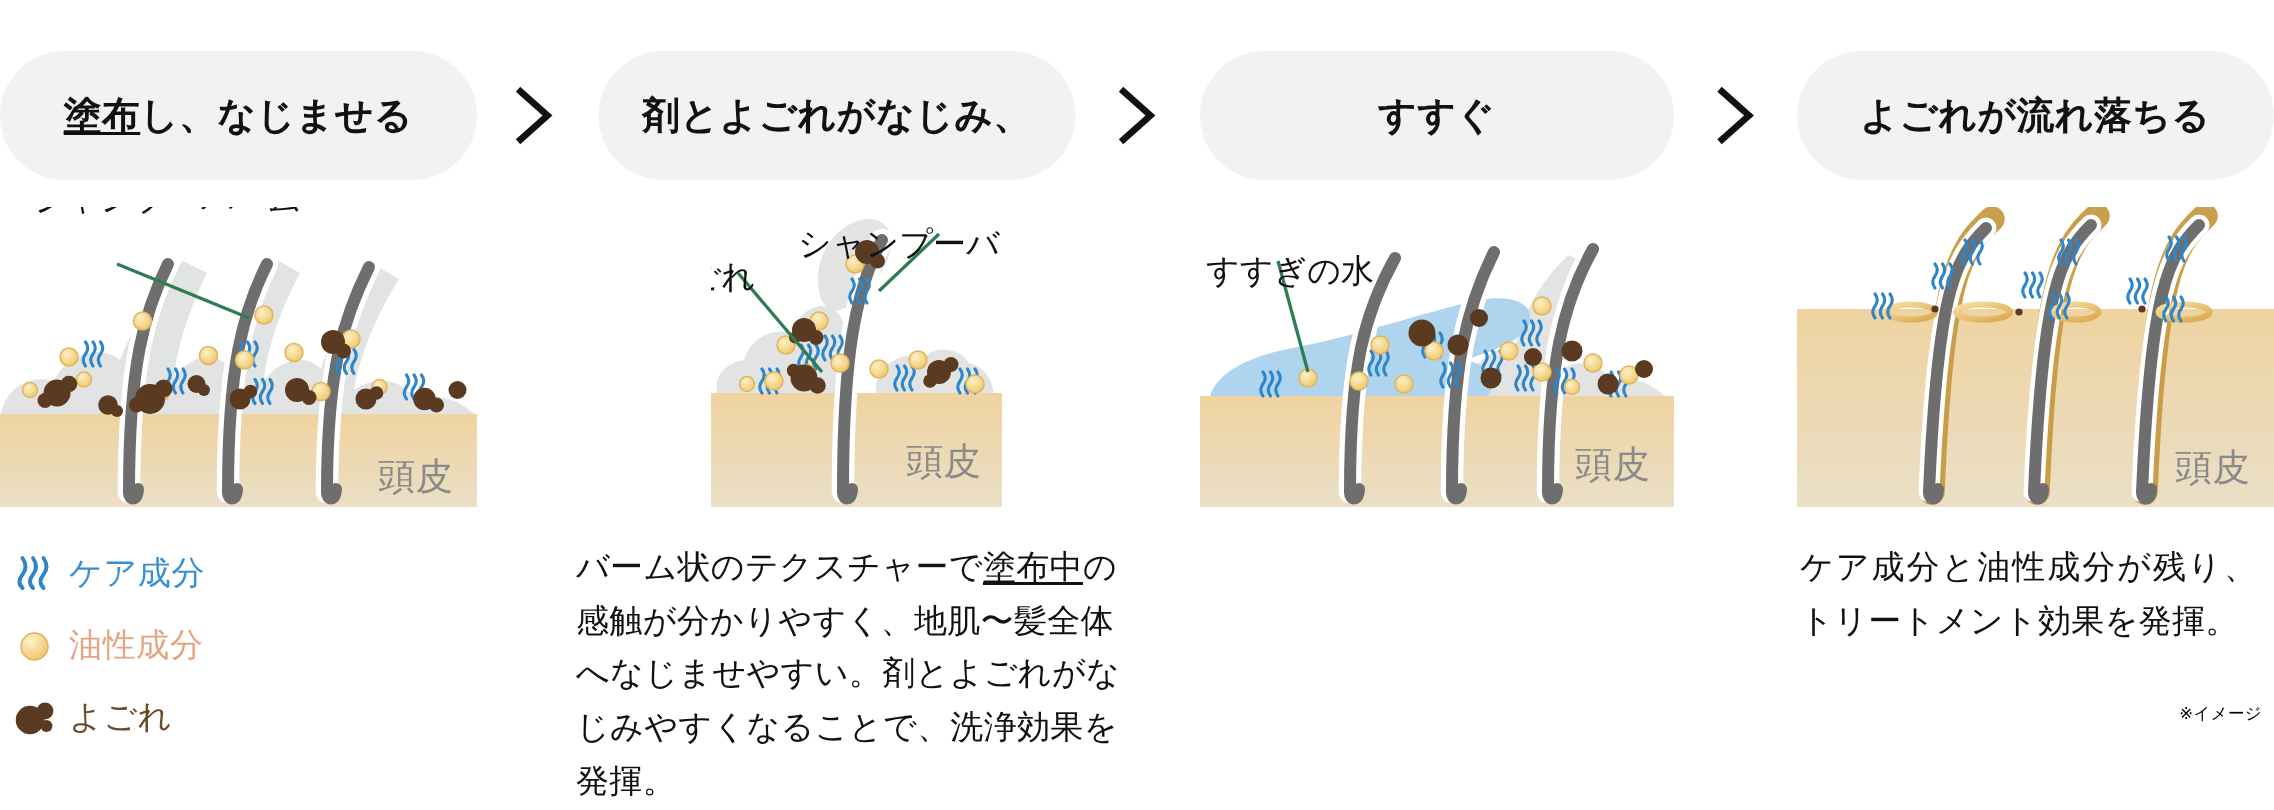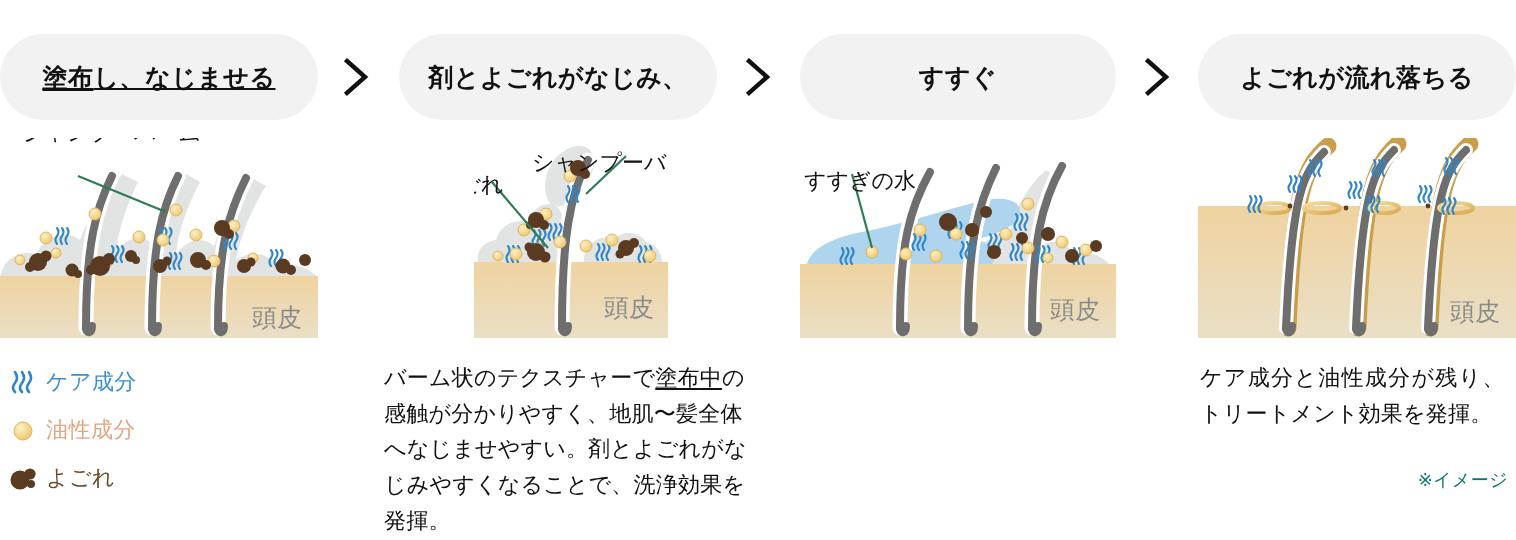--- a/index.html
+++ b/index.html
@@ -22,21 +22,21 @@
     text-align:center;
     color:#111111;
     font-weight:bold;
     font-size:25px;
     line-height:1.32;
     letter-spacing:.02em;
     box-sizing:border-box;
     padding:0 14px;
   }
   .pill .u{text-decoration:underline;text-underline-offset:3px;}
-  .pill-1{left:0px;  top:34px;width:318px;height:86px;text-decoration:underline;}
+  .pill-1{left:0px;  top:34px;width:318px;height:86px;}
   .pill-2{left:399px;top:34px;width:318px;height:86px;}
   .pill-3{left:800px;top:34px;width:316px;height:86px;}
   .pill-4{left:1198px;top:34px;width:318px;height:86px;}
   .pill-line{display:block;}
 
   .chev{
     position:absolute;
     width:34px;height:44px;
     top:55px;
   }
@@ -69,21 +69,21 @@
     line-height:1.62;
     color:#111111;
     letter-spacing:.01em;
   }
   .caption .u{text-decoration:underline;text-underline-offset:3px;}
   .cap-2{left:384px; top:360px;width:372px;}
   .cap-4{left:1200px;top:360px;width:330px;}
   .cap-4 .sp{letter-spacing:.06em;}
   .note{
     position:absolute;right:8px;top:468px;
-    font-size:18px;color:#0f766e;letter-spacing:.02em;
+    font-size:11px;color:#000000;letter-spacing:.02em;
   }
 </style>
 </head>
 <body>
 
 <div class="stage">
 
   <div class="steps">
 
     <div class="pill pill-1">

